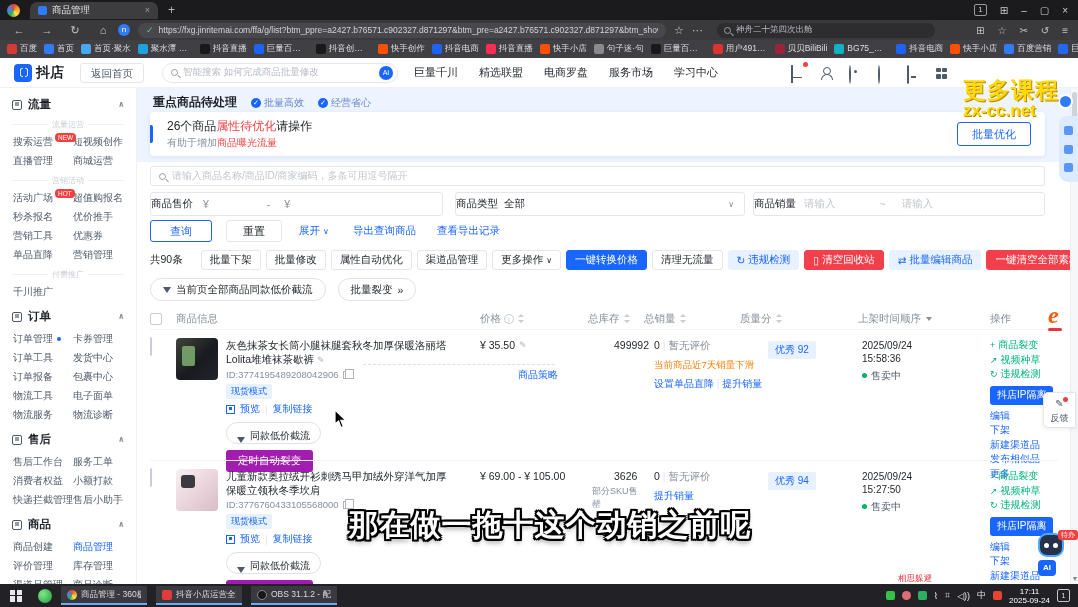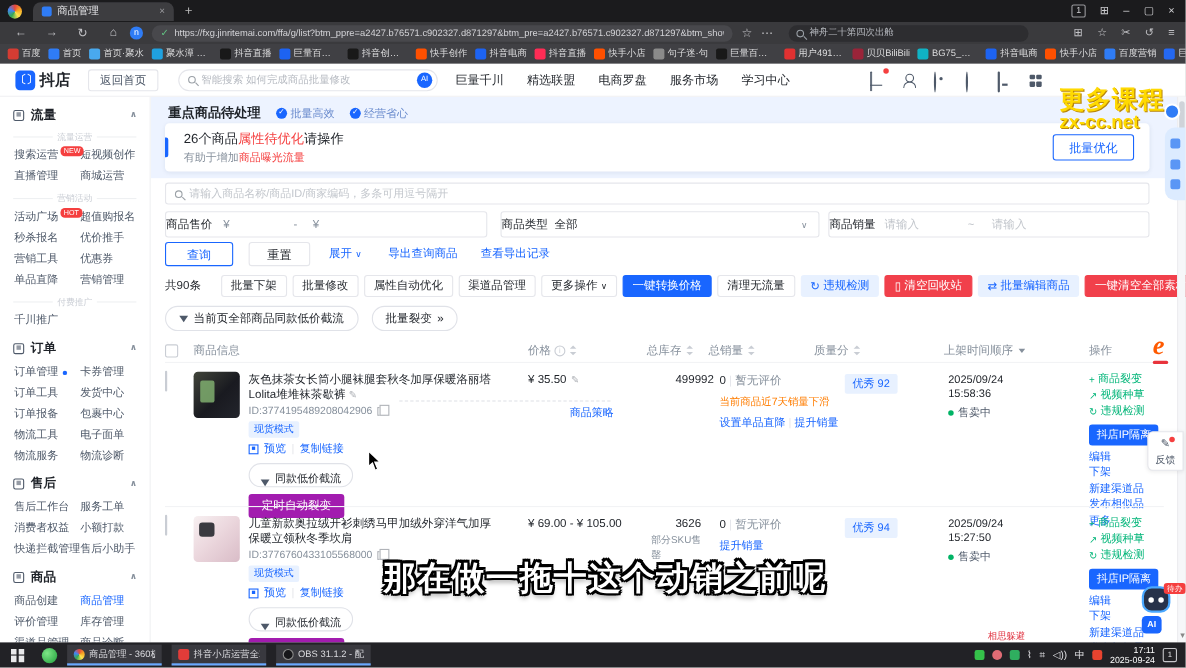--- a/index.html
+++ b/index.html
@@ -187,21 +187,21 @@
 .tkb{position:absolute;left:0;top:584px;width:1078px;height:23px;background:#222226;display:flex;align-items:center;z-index:50}
 .winbtn{width:12px;height:12px;margin-left:10px;display:grid;grid-template-columns:1fr 1fr;gap:1.5px}
 .winbtn i{background:#e8e8ea}
 .gapp{width:14px;height:14px;border-radius:50%;background:radial-gradient(circle at 35% 35%,#7ee787,#1f9d3a);margin-left:16px}
 .task{height:19px;margin-left:9px;padding:0 6px;background:#39393f;border-bottom:2px solid #6aa9ff;display:flex;align-items:center;gap:4px;width:86px}
 .task .ti{width:10px;height:10px;border-radius:50%;flex:none}
 .task .tl{font-size:8.5px;color:#dcdce0;white-space:nowrap;overflow:hidden}
 .tray{margin-left:auto;display:flex;align-items:center;gap:7px;padding-right:8px}
 .tico{width:9px;height:9px;border-radius:2px}
 .tglyph{color:#e4e4e8;font-size:9px}
-.clock{text-align:right;color:#fff;font-size:8px;line-height:9px}
+.clock{text-align:center;color:#fff;font-size:8px;line-height:9px}
 .notif{width:13px;height:13px;border:1px solid #c6c6ca;border-radius:2px;color:#e4e4e8;font-size:7px;text-align:center;line-height:11px}
 </style>
 </head>
 <body>
 
 <div class="scr">
 
   <div class="tb">
     <div class="logo360"></div>
     <div class="btab">

